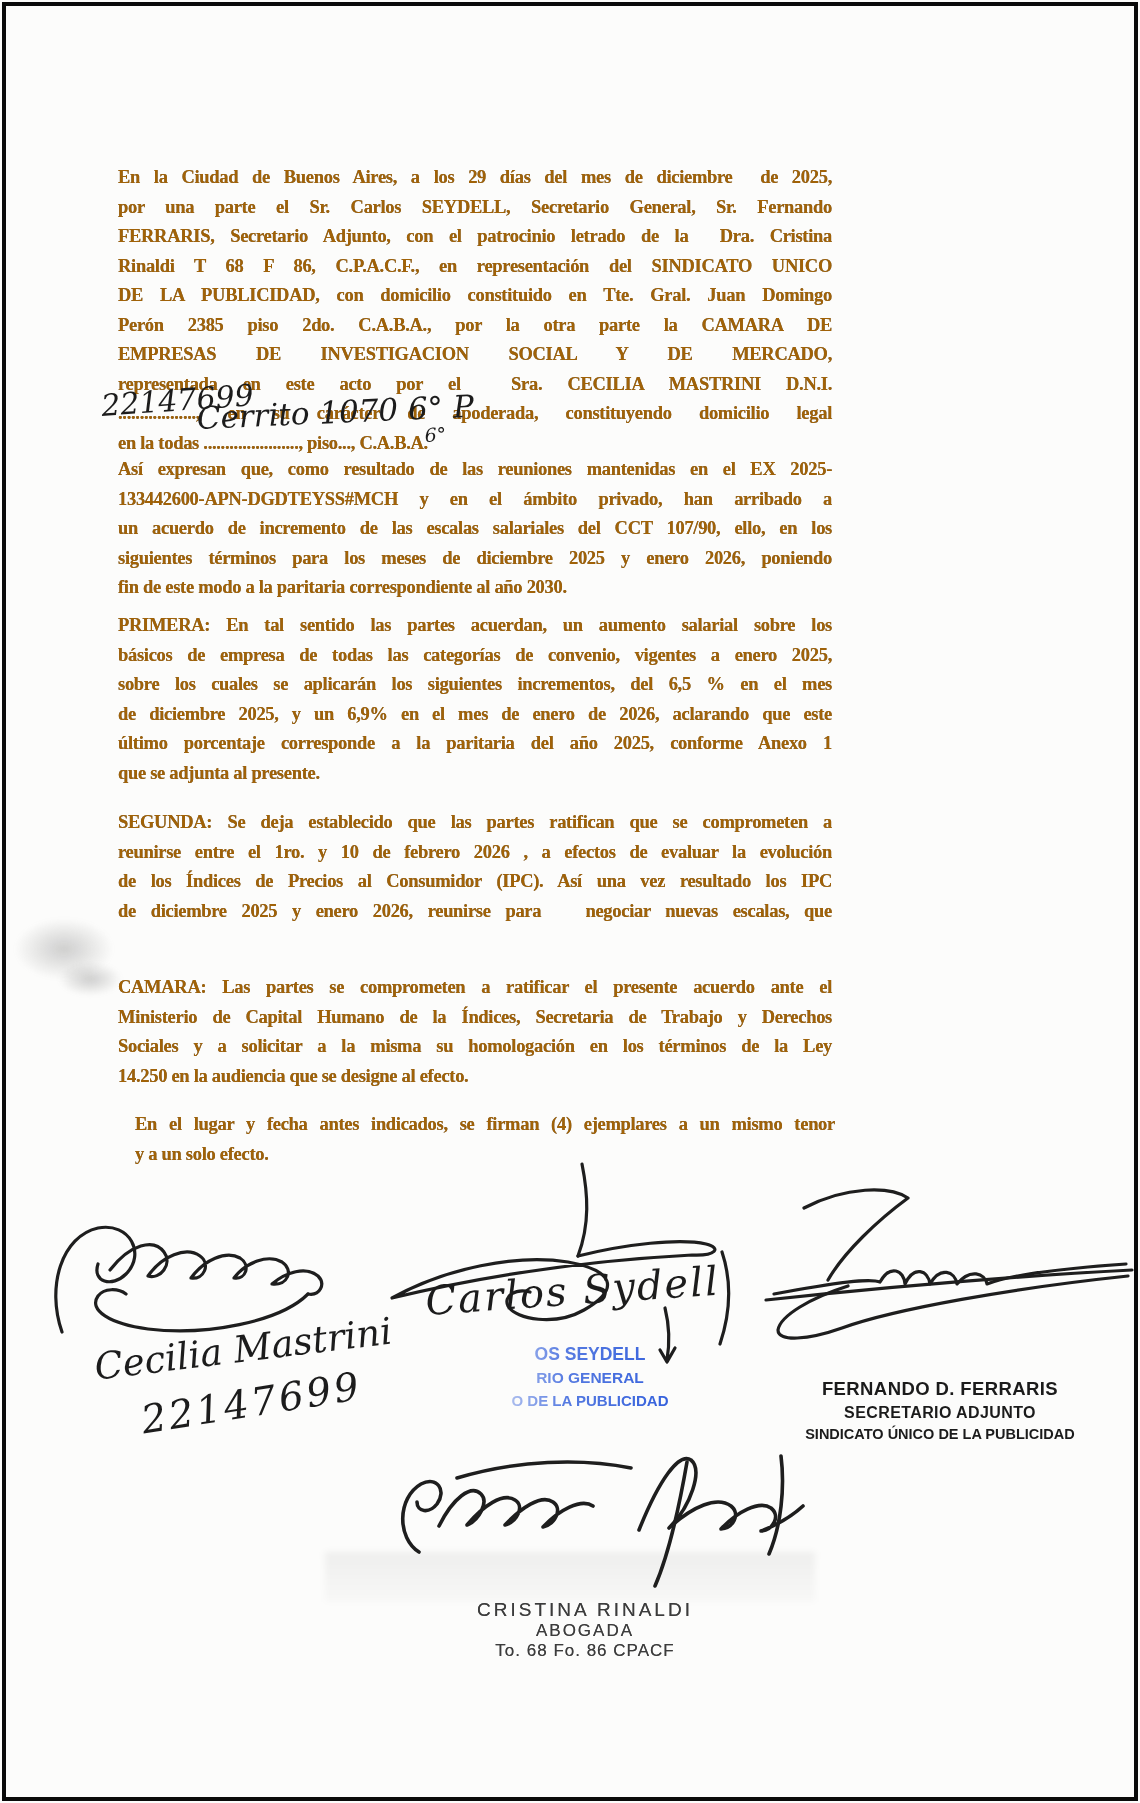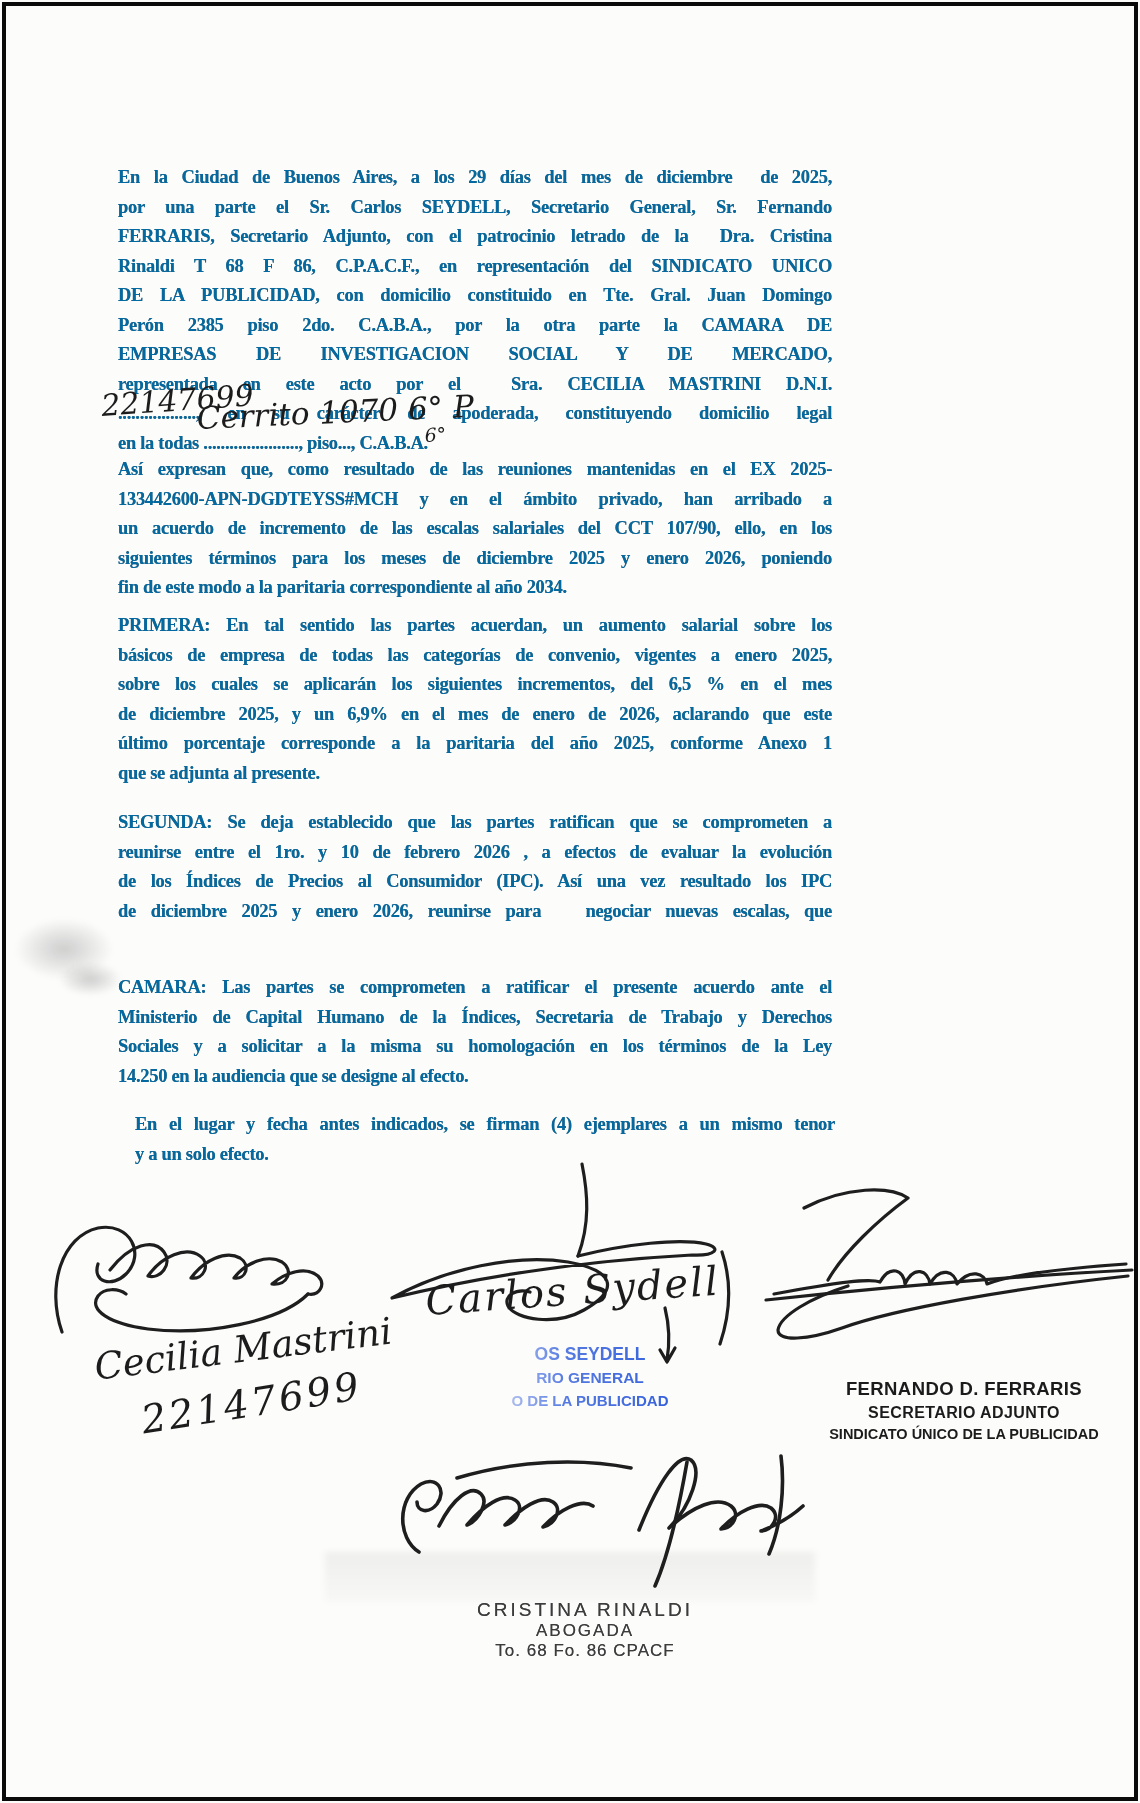--- a/index.html
+++ b/index.html
@@ -10,21 +10,21 @@
   }
   .scan-frame {
     position:absolute; inset:2px; border:4px solid #0a0a0a; pointer-events:none; z-index:5;
   }
   
   .para { position:absolute; left:118px; width:714px; z-index:1; }
   .tline {
     height:29.5px; line-height:29.5px; white-space:nowrap; overflow:visible;
     text-align:justify; text-align-last:justify;
     font:700 18.5px "Liberation Serif", serif;
-    letter-spacing:-0.3px; color:#0369a1;
+    letter-spacing:-0.3px; color:#a16207;
     text-shadow:0 0 0.4px rgba(0,0,0,.55);
   }
   .tline.last { text-align-last:left; }
   #p-intro    { top:167px;  }
   #p-expresan { top:459px;  }
   #p-primera  { top:615px;  }
   #p-segunda  { top:812px;  }
   #p-tercera  { top:977px;  }
   #p-cierre   { top:1114px; left:135px; width:700px; }
   
@@ -51,21 +51,21 @@
   .stamp { position:absolute; text-align:center; font-family:"Liberation Sans", sans-serif; z-index:2; }
   .stamp div { white-space:nowrap; }
   #stamp-seydell {
     left:470px; top:1342px; width:240px; color:#1d4ed8; font-weight:700;
     -webkit-mask-image:linear-gradient(90deg, rgba(0,0,0,.08) 0%, rgba(0,0,0,.75) 40%, rgba(0,0,0,.95) 100%);
     mask-image:linear-gradient(90deg, rgba(0,0,0,.08) 0%, rgba(0,0,0,.75) 40%, rgba(0,0,0,.95) 100%);
   }
   #stamp-seydell .l1 { font-size:17.5px; line-height:24px; }
   #stamp-seydell .l2 { font-size:15.5px; line-height:24px; }
   #stamp-seydell .l3 { font-size:15px;   line-height:22px; }
-  #stamp-ferraris { left:814px; top:1376px; width:300px; color:#1b1b1b; font-weight:700; }
+  #stamp-ferraris { left:790px; top:1376px; width:300px; color:#1b1b1b; font-weight:700; }
   #stamp-ferraris .l1 { font-size:18.5px; line-height:25px; letter-spacing:.4px; }
   #stamp-ferraris .l2 { font-size:16px;   line-height:23px; letter-spacing:.4px; }
   #stamp-ferraris .l3 { font-size:14.5px; line-height:20px; }
   #stamp-rinaldi { left:450px; top:1598px; width:270px; color:#3c3c3c; font-weight:400;
                    text-shadow:0 0 .5px rgba(60,60,60,.8); }
   #stamp-rinaldi .l1 { font-size:19px; line-height:23px; letter-spacing:3px; }
   #stamp-rinaldi .l2 { font-size:17px; line-height:20px; letter-spacing:2px; }
   #stamp-rinaldi .l3 { font-size:17px; line-height:20px; letter-spacing:1px; }
   
   .smudge { position:absolute; z-index:0; filter:blur(2px);
@@ -95,21 +95,21 @@
       <div class="tline">EMPRESAS DE INVESTIGACION SOCIAL Y DE MERCADO,</div>
       <div class="tline">representada en este acto por el &nbsp;Sra. CECILIA MASTRINI D.N.I.</div>
       <div class="tline">.................., en su carácter de apoderada, constituyendo domicilio legal</div>
       <div class="tline last">en la todas ......................, piso..., C.A.B.A.</div>
     </div>
   <div class="para" id="p-expresan">
       <div class="tline">Así expresan que, como resultado de las reuniones mantenidas en el EX 2025-</div>
       <div class="tline">133442600-APN-DGDTEYSS#MCH y en el ámbito privado, han arribado a</div>
       <div class="tline">un acuerdo de incremento de las escalas salariales del CCT 107/90, ello, en los</div>
       <div class="tline">siguientes términos para los meses de diciembre 2025 y enero 2026, poniendo</div>
-      <div class="tline last">fin de este modo a la paritaria correspondiente al año 2034.</div>
+      <div class="tline last">fin de este modo a la paritaria correspondiente al año 2030.</div>
     </div>
   <div class="para" id="p-primera">
       <div class="tline">PRIMERA: En tal sentido las partes acuerdan, un aumento salarial sobre los</div>
       <div class="tline">básicos de empresa de todas las categorías de convenio, vigentes a enero 2025,</div>
       <div class="tline">sobre los cuales se aplicarán los siguientes incrementos, del 6,5 % en el mes</div>
       <div class="tline">de diciembre 2025, y un 6,9% en el mes de enero de 2026, aclarando que este</div>
       <div class="tline">último porcentaje corresponde a la paritaria del año 2025, conforme Anexo 1</div>
       <div class="tline last">que se adjunta al presente.</div>
     </div>
   <div class="para" id="p-segunda">

